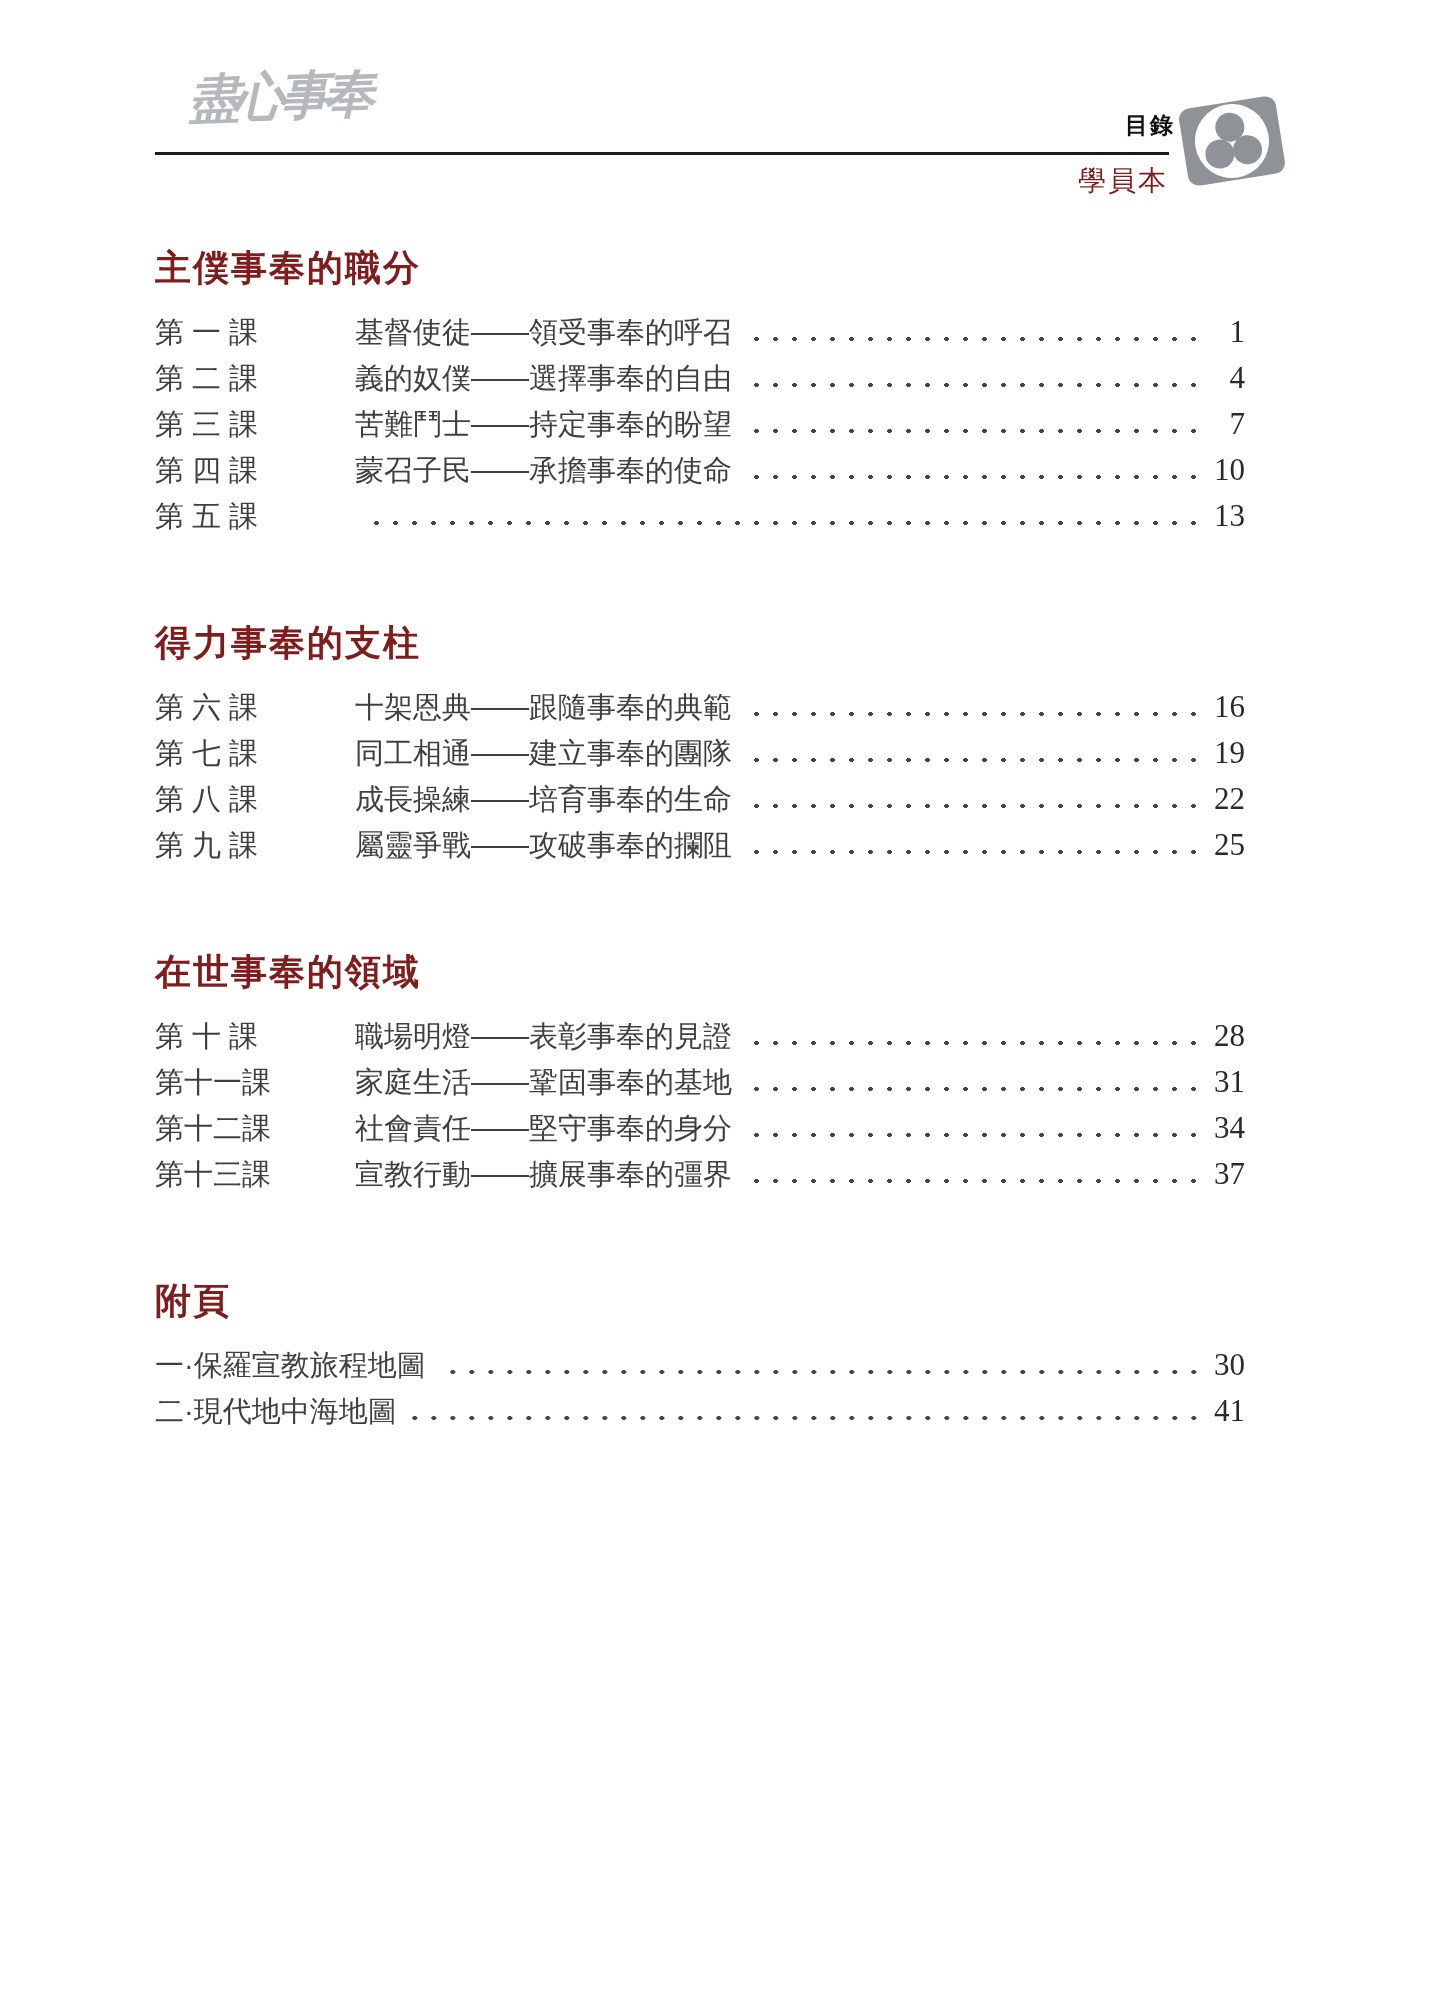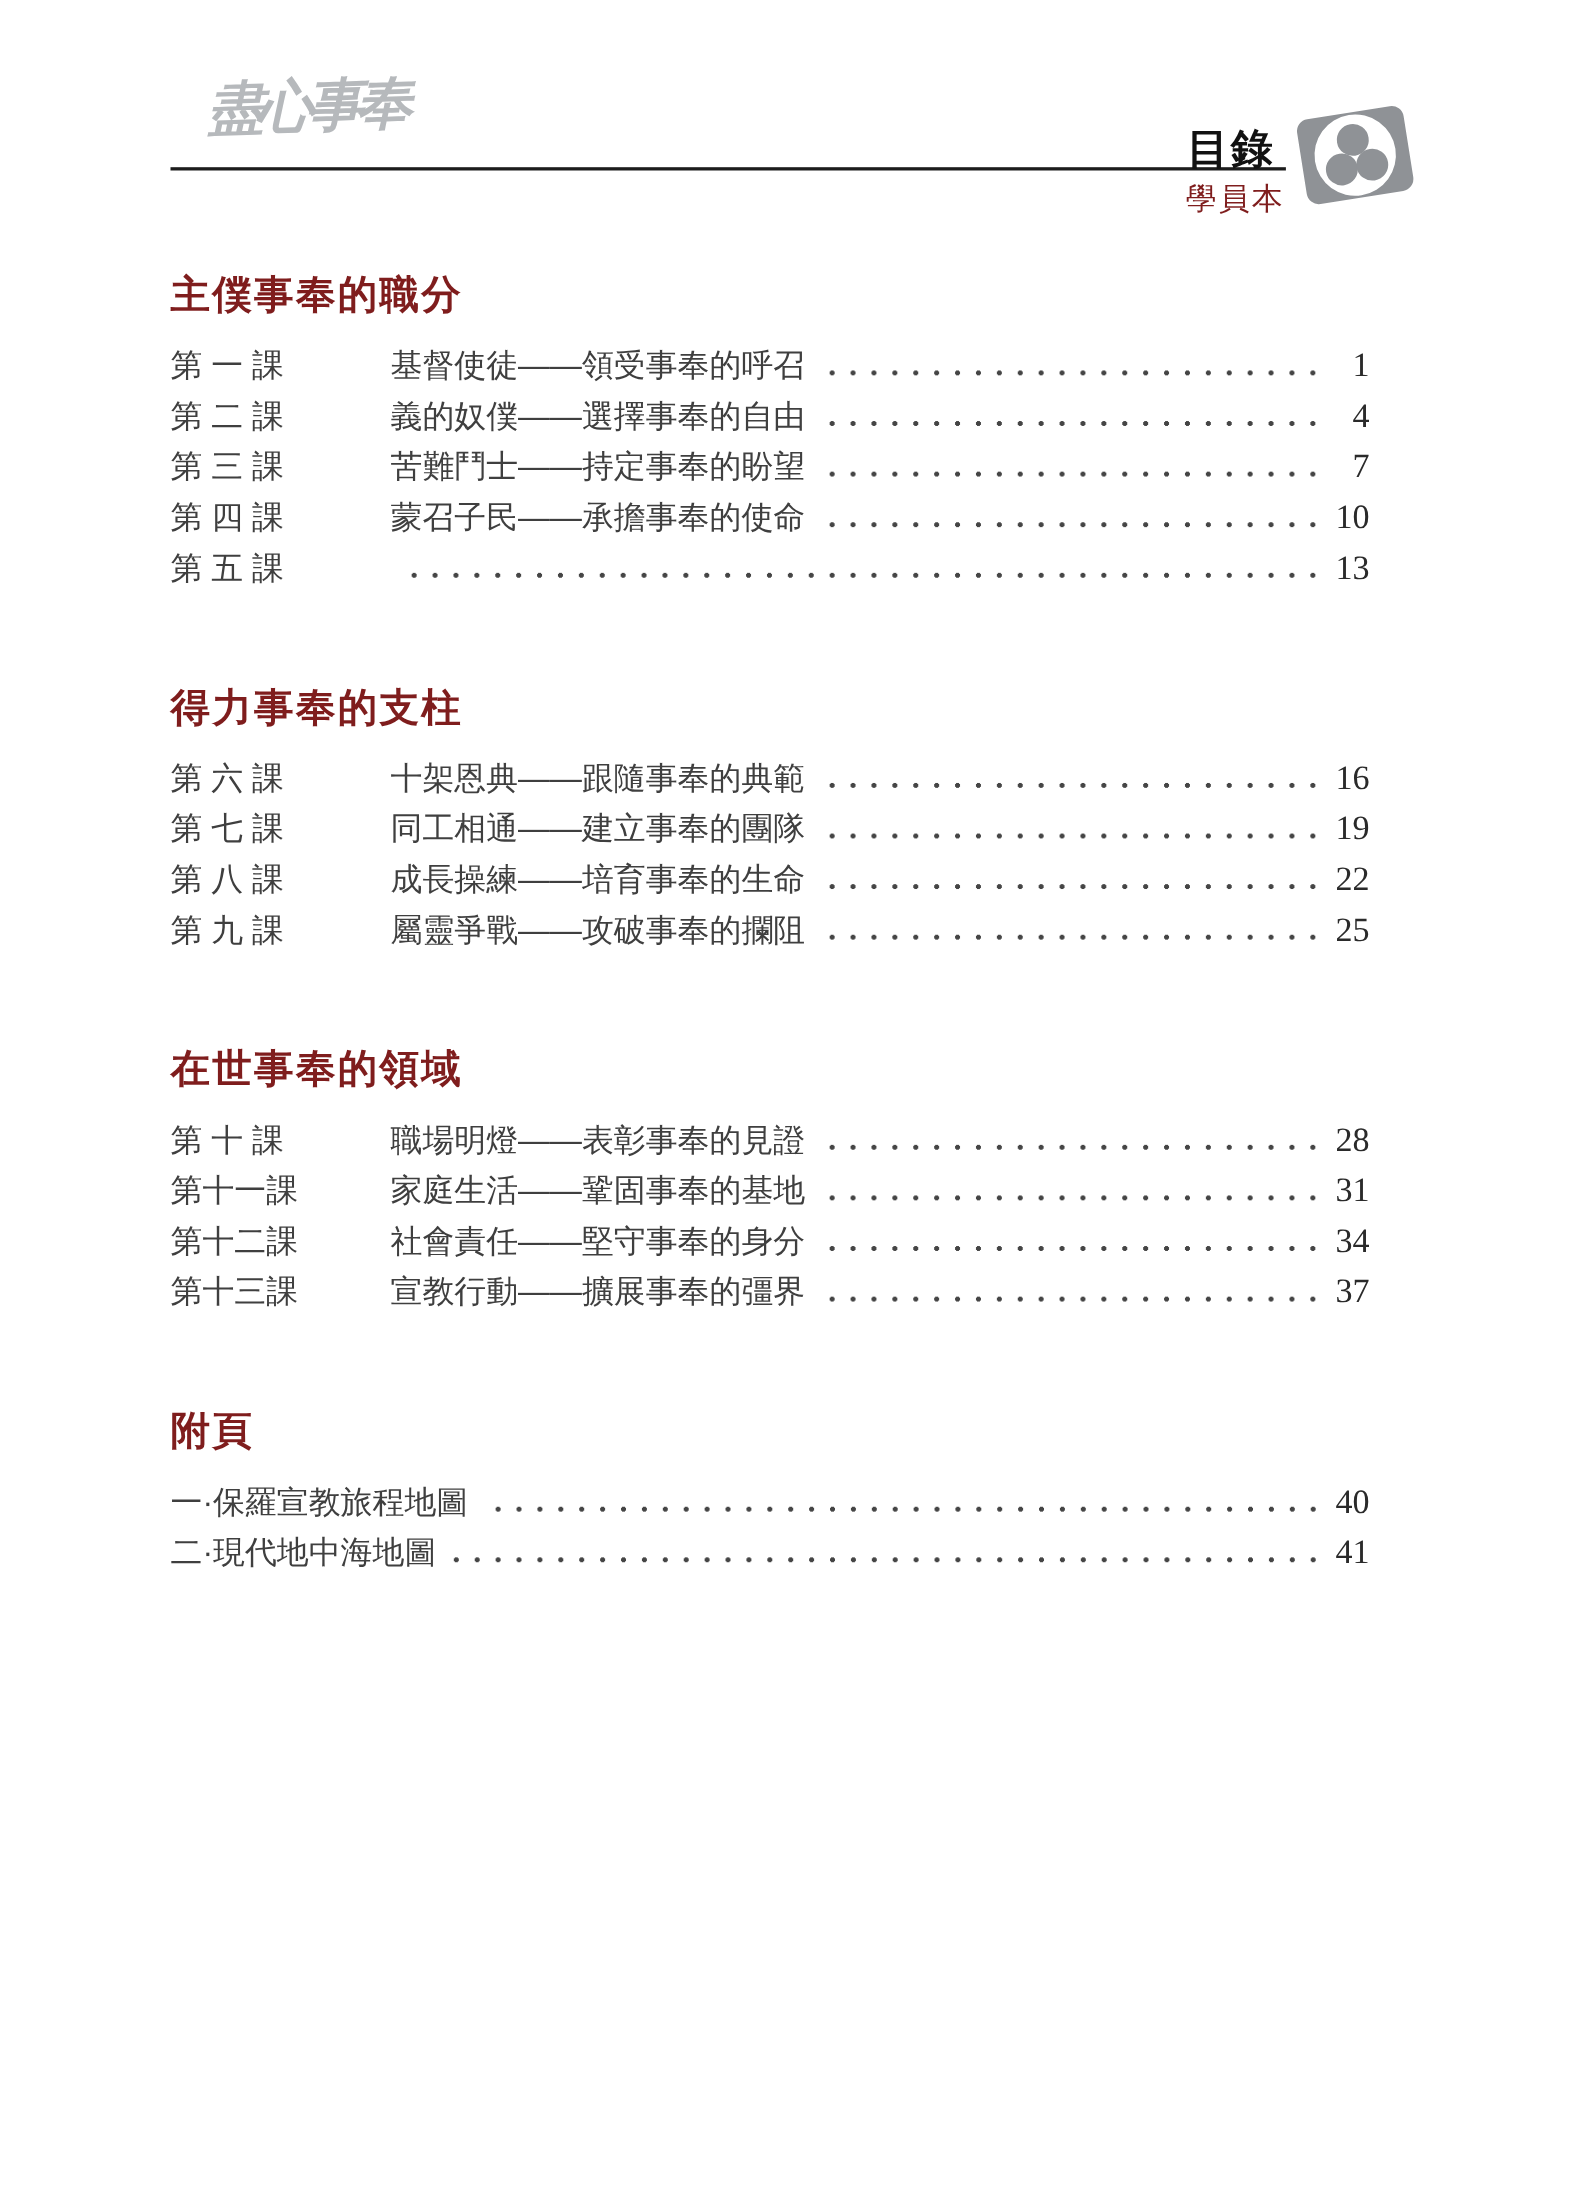--- a/index.html
+++ b/index.html
@@ -19,22 +19,22 @@
     font-size:52px;font-weight:bold;font-style:italic;
     letter-spacing:-7px;color:#b6b9bc;
     transform:rotate(-2deg);
     white-space:nowrap;
   }
   .rule{
     position:absolute;left:155px;top:152px;
     width:1014px;height:3px;background:#1c1c1c;
   }
   .toc-label{
-    position:absolute;top:110px;right:286px;
-    font-size:38px;font-weight:bold;color:#111;
+    position:absolute;top:110px;right:270px;
+    font-size:23px;font-weight:bold;color:#111;
     letter-spacing:2px;white-space:nowrap;
   }
   .edition-label{
     position:absolute;top:162px;right:277px;
     font-size:28px;color:#7f1d1d;
     letter-spacing:2px;white-space:nowrap;
   }
   .badge{position:absolute;top:90px;left:1176px;width:112px;height:102px;}
   
   .toc{position:absolute;left:155px;top:224px;width:1090px;}
@@ -193,21 +193,21 @@
   </div>
     </section>
 
     <section class="toc-section">
       <h2 class="sec-title">附頁</h2>
       <div class="rows">
     <div class="row no-label">
 
       <span class="ttl">一·保羅宣教旅程地圖</span>
       <span class="leader"></span>
-      <span class="pg">40</span>
+      <span class="pg">30</span>
     </div>
 
     <div class="row no-label">
 
       <span class="ttl">二·現代地中海地圖</span>
       <span class="leader"></span>
       <span class="pg">41</span>
     </div>
   </div>
     </section>

